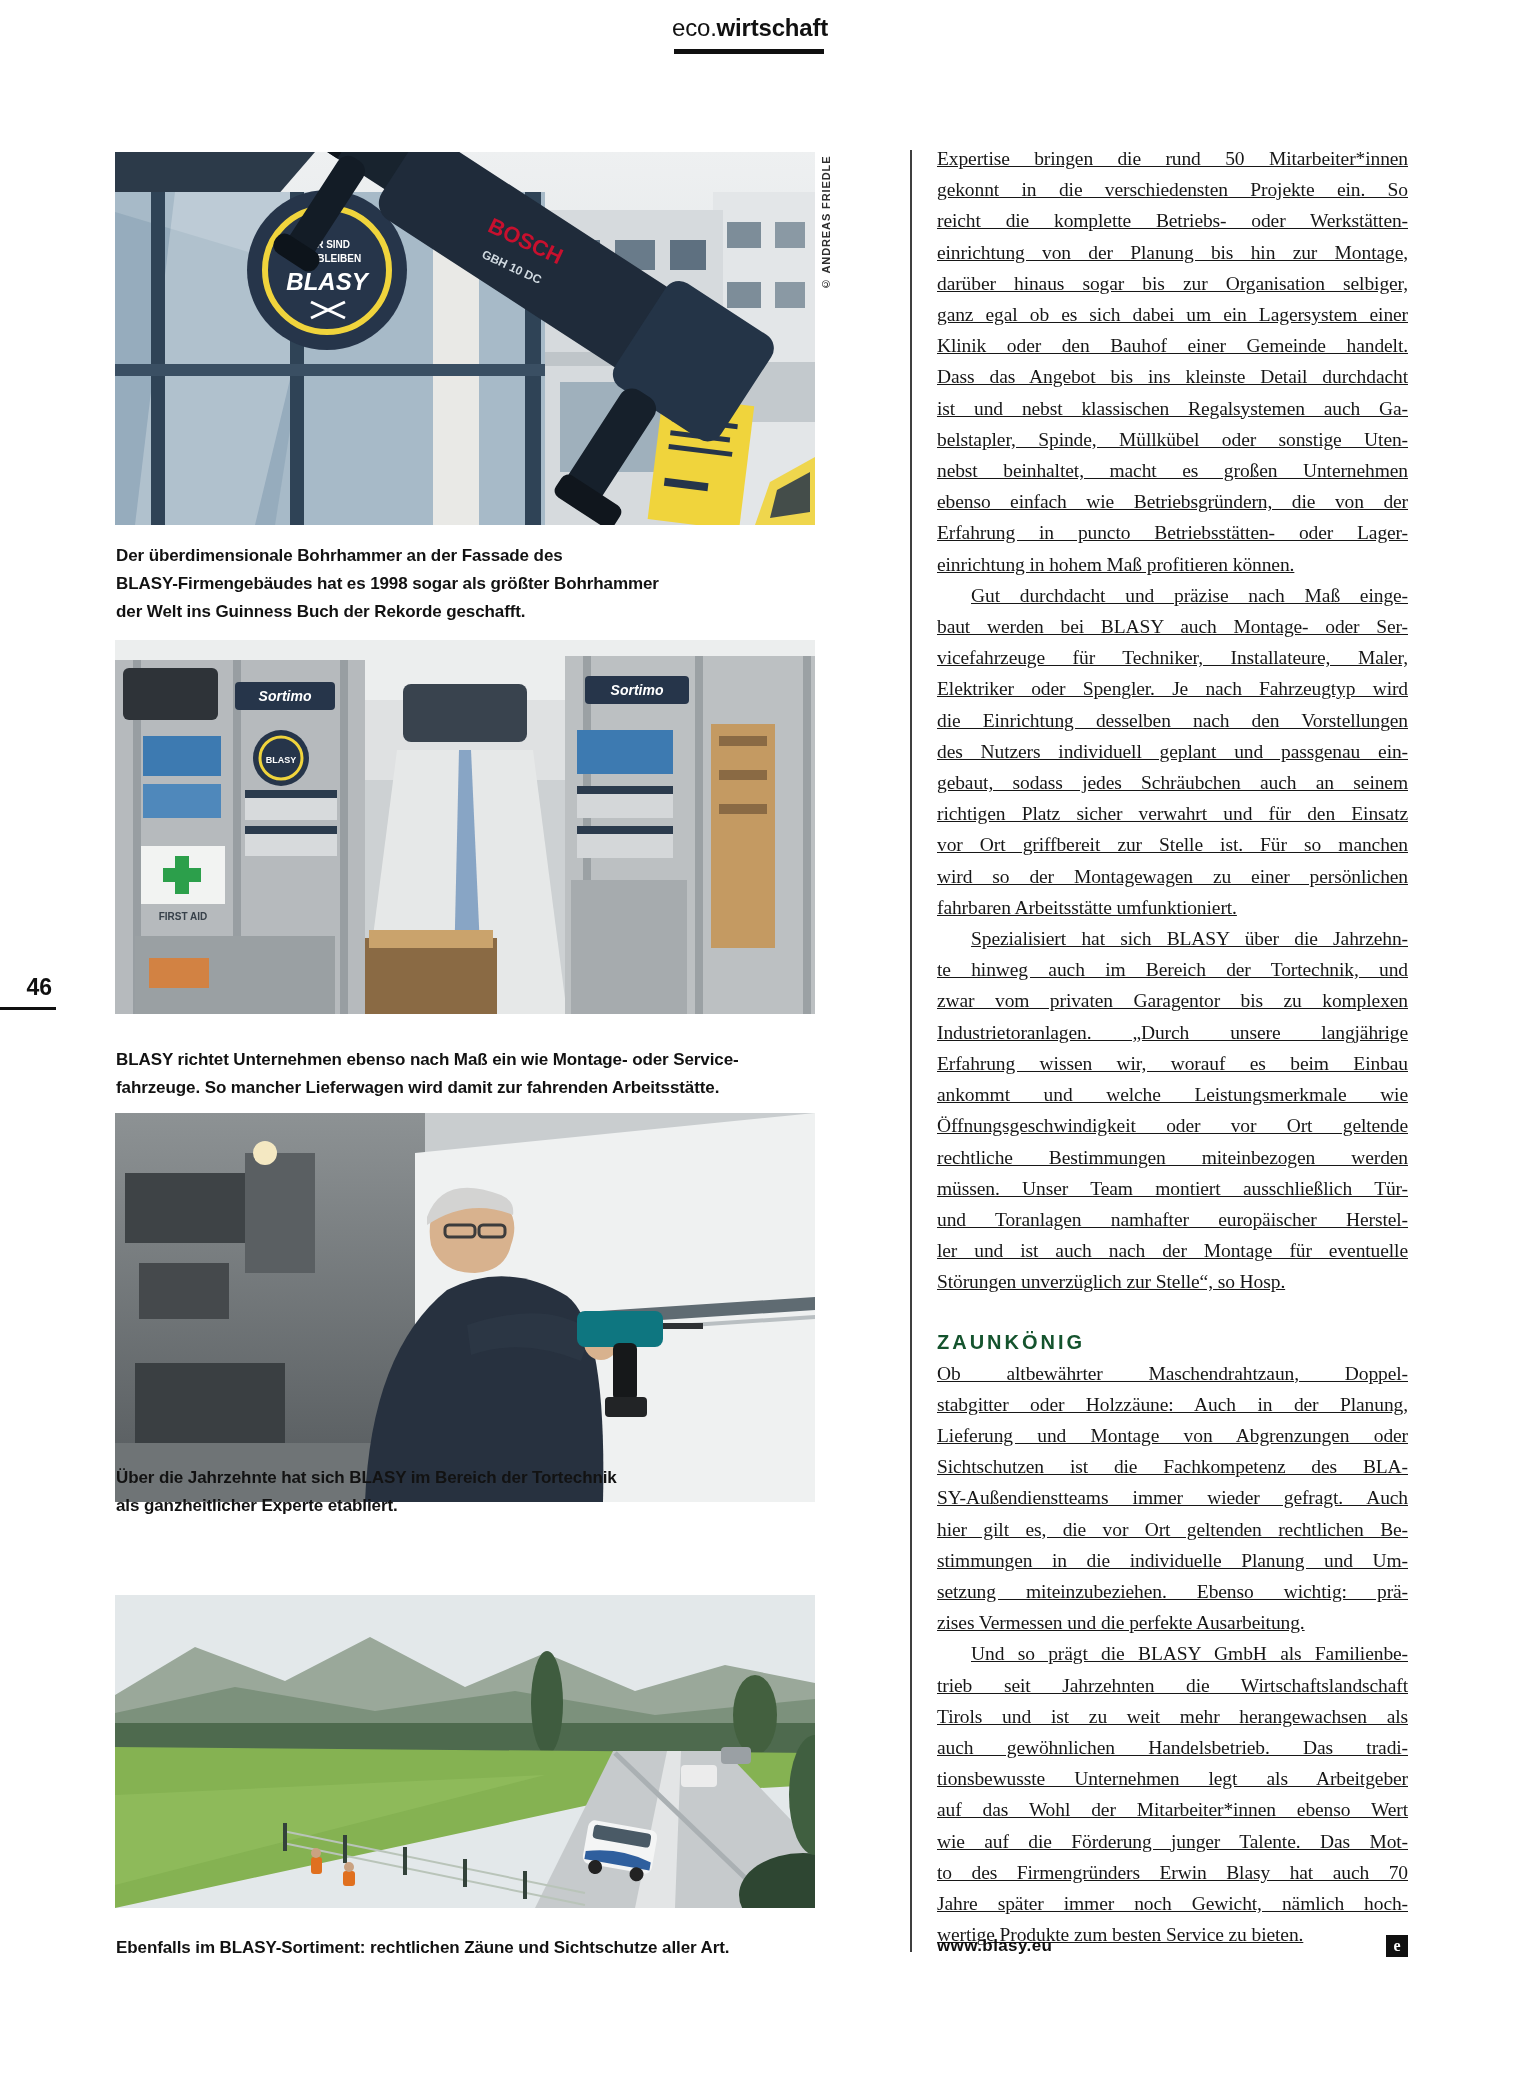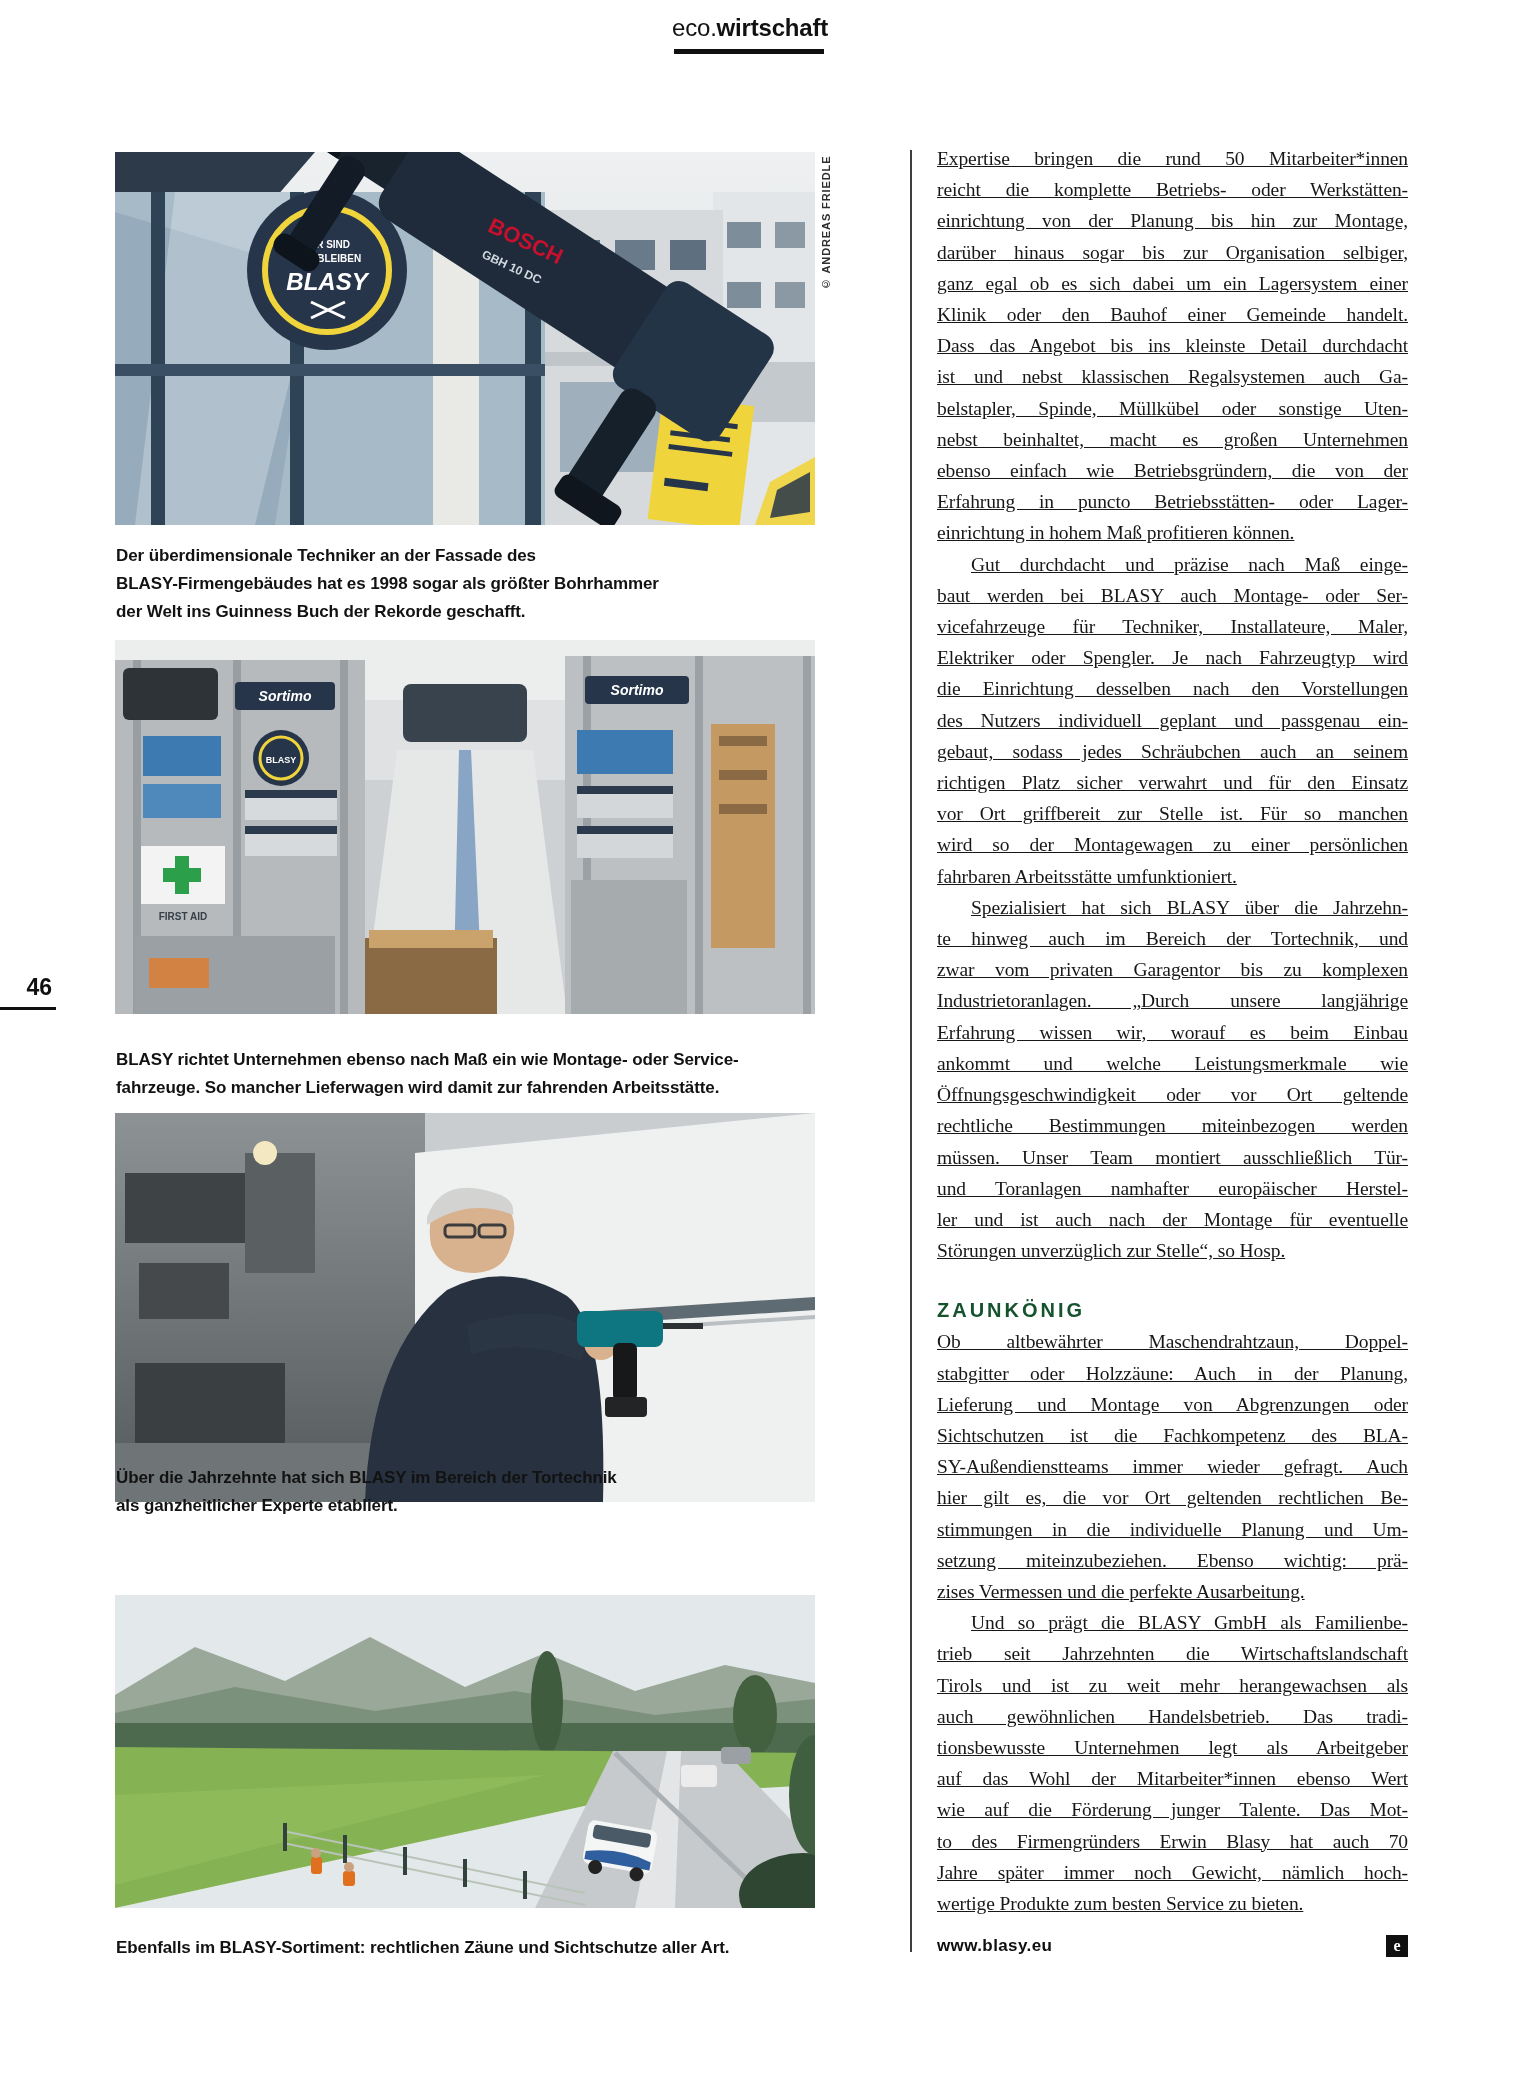--- a/index.html
+++ b/index.html
@@ -129,21 +129,21 @@
         <rect x="556" y="276" width="70" height="26" rx="8" fill="#10161d"></rect>
         <rect x="196" y="128" width="30" height="112" rx="12" fill="#131c26"></rect>
         <rect x="186" y="228" width="50" height="22" rx="10" fill="#0d141b"></rect>
         <text class="svgtext" x="398" y="112" font-size="22" font-weight="700" fill="var(--bosch-red,#c8102e)" text-anchor="middle" transform="rotate(-8 398 112)">BOSCH</text>
         <text class="svgtext" x="400" y="138" font-size="12" font-weight="700" fill="#cfd8df" text-anchor="middle" transform="rotate(-8 400 138)">GBH 10 DC</text>
       </g>
     </svg>
   </div>
   <div class="credit">© ANDREAS FRIEDLE</div>
   <div class="caption" id="caption1">
-      <div>Der überdimensionale Techniker an der Fassade des</div>
+      <div>Der überdimensionale Bohrhammer an der Fassade des</div>
       <div>BLASY-Firmengebäudes hat es 1998 sogar als größter Bohrhammer</div>
       <div>der Welt ins Guinness Buch der Rekorde geschafft.</div>
     </div>
 
   <div class="photo" id="photo2">
     <svg viewBox="0 0 700 374" preserveAspectRatio="none">
       <rect width="700" height="374" fill="#cdd1d3"></rect>
       <path d="M0,0 H700 V60 Q350,110 0,60 Z" fill="#eceeee"></path>
       <rect x="250" y="60" width="200" height="80" fill="#dfe1e2"></rect>
       <rect x="288" y="44" width="124" height="58" rx="8" fill="#39434e"></rect>
@@ -292,20 +292,21 @@
     </svg>
   </div>
   <div class="caption" id="caption4">
       <div>Ebenfalls im BLASY-Sortiment: rechtlichen Zäune und Sichtschutze aller Art.</div>
     </div>
 
   <div class="divider"></div>
 
   <div class="article">
       <div class="bl">Expertise bringen die rund 50 Mitarbeiter*innen</div>
+      <div class="bl">gekonnt in die verschiedensten Projekte ein. So</div>
       <div class="bl">reicht die komplette Betriebs- oder Werkstätten-</div>
       <div class="bl">einrichtung von der Planung bis hin zur Montage,</div>
       <div class="bl">darüber hinaus sogar bis zur Organisation selbiger,</div>
       <div class="bl">ganz egal ob es sich dabei um ein Lagersystem einer</div>
       <div class="bl">Klinik oder den Bauhof einer Gemeinde handelt.</div>
       <div class="bl">Dass das Angebot bis ins kleinste Detail durchdacht</div>
       <div class="bl">ist und nebst klassischen Regalsystemen auch Ga-</div>
       <div class="bl">belstapler, Spinde, Müllkübel oder sonstige Uten-</div>
       <div class="bl">nebst beinhaltet, macht es großen Unternehmen</div>
       <div class="bl">ebenso einfach wie Betriebsgründern, die von der</div>

